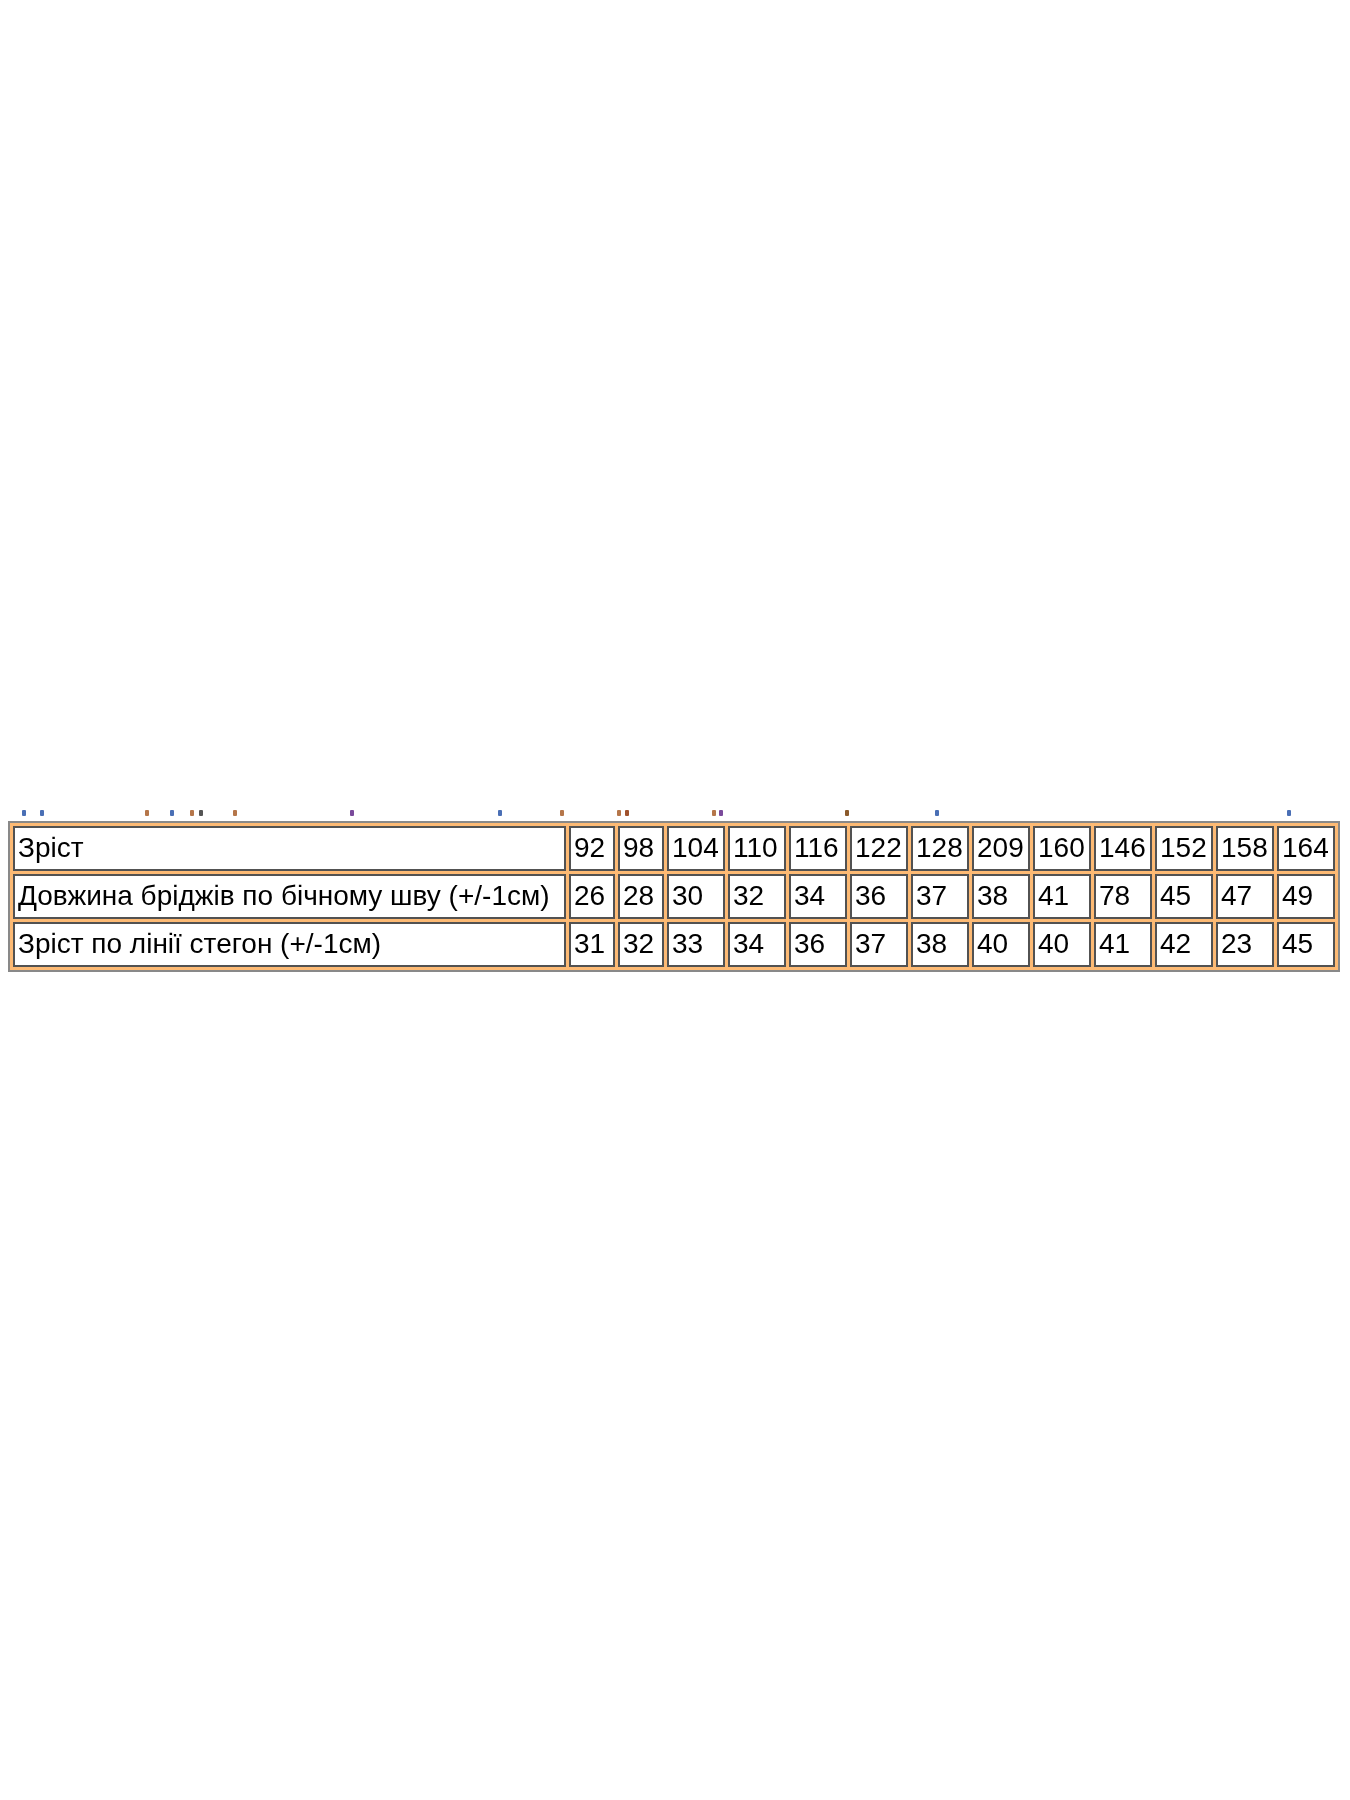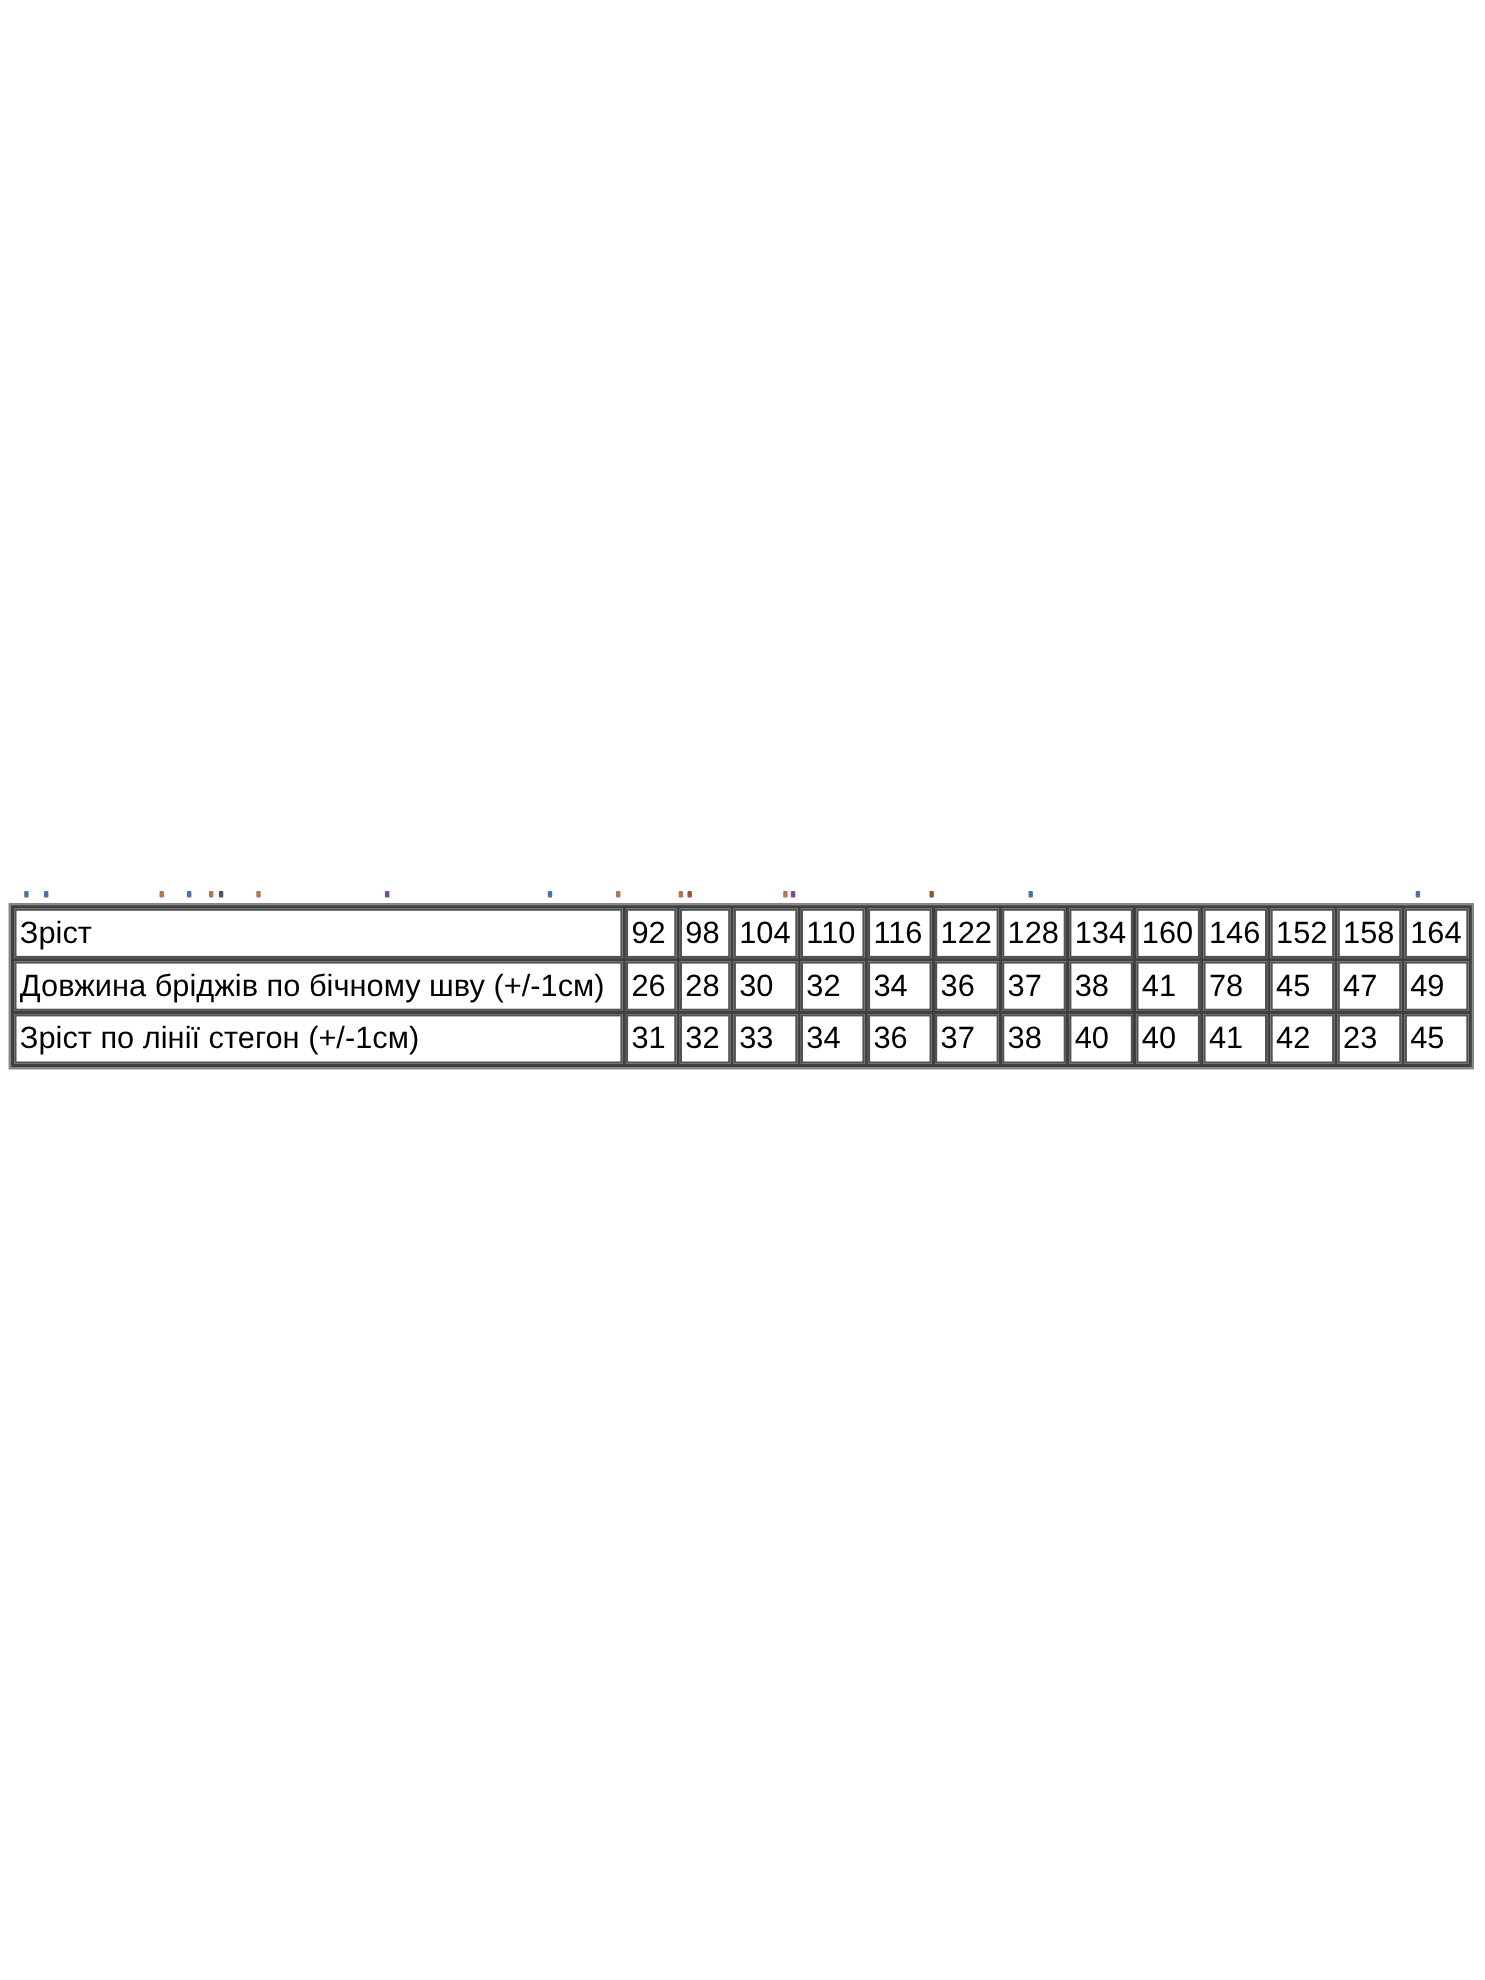--- a/index.html
+++ b/index.html
@@ -28,21 +28,21 @@
   }
   table.size-table {
     position: absolute;
     left: 8px;
     top: 821px;
     width: 1332px;
     table-layout: fixed;
     border-collapse: separate;
     border-spacing: 3px;
     border: 2px solid #898989;
-    background: #404040;
+    background: #fdba74;
   }
   table.size-table td {
     border: 2px solid #525252;
     height: 45px;
     padding: 0 3px;
     font-size: 28px;
     line-height: 1.1;
     color: #000000;
     vertical-align: middle;
     text-align: left;
@@ -80,21 +80,21 @@
   <tbody>
       <tr>
         <td>Зріст</td>
         <td class="w2">92</td>
         <td class="w2">98</td>
         <td class="w3">104</td>
         <td class="w3">110</td>
         <td class="w3">116</td>
         <td class="w3">122</td>
         <td class="w3">128</td>
-        <td class="w3">134</td>
+        <td class="w3">209</td>
         <td class="w3">160</td>
         <td class="w3">146</td>
         <td class="w3">152</td>
         <td class="w3">158</td>
         <td class="w3">164</td>
       </tr>
       <tr>
         <td>Довжина бріджів по бічному шву (+/-1см)</td>
         <td class="w2">26</td>
         <td class="w2">28</td>

